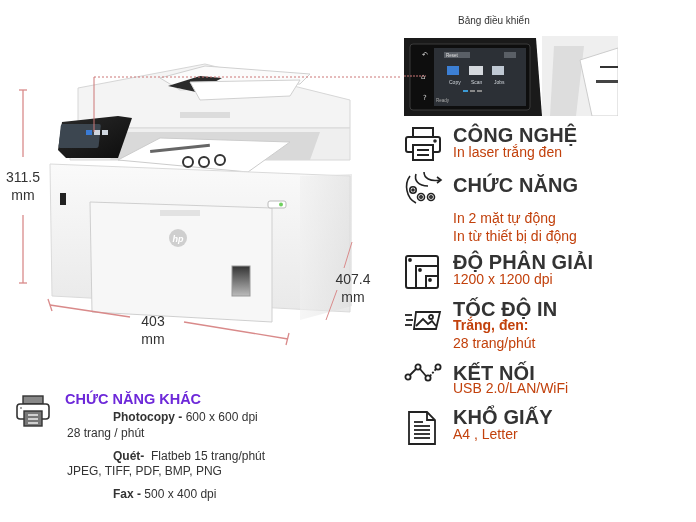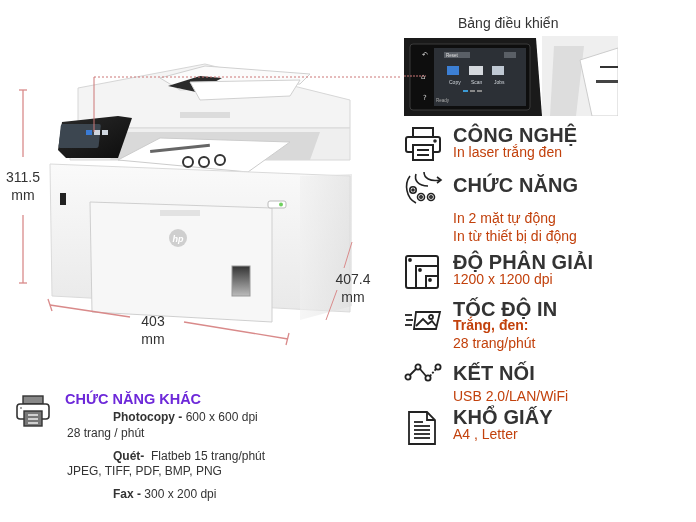--- a/index.html
+++ b/index.html
@@ -7,21 +7,21 @@
   body { position: relative; font-family: "Liberation Sans", sans-serif; color: #333; }
 
   .abs { position: absolute; }
 
   
   .printer-area { position: absolute; left: 0; top: 0; width: 400px; height: 350px; }
 
   .dim-text { position: absolute; font-size: 14px; color: #333; text-align: center; line-height: 18px; }
 
   
-  .panel-caption { position: absolute; left: 458px; top: 15px; font-size: 14px; color: #333; }
+  .panel-caption { position: absolute; left: 458px; top: 15px; font-size: 10px; color: #333; }
   .panel-inset { position: absolute; left: 404px; top: 36px; width: 214px; height: 80px; overflow: hidden; }
 
   
   .spec { position: absolute; left: 404px; width: 292px; }
   .spec .icon { position: absolute; left: 0; top: 0; width: 40px; height: 40px; }
   .spec .title { position: absolute; left: 49px; top: 0; font-size: 20px; font-weight: bold; color: #333; letter-spacing: 0.1px; white-space: nowrap; }
   .spec .line { position: absolute; left: 49px; font-size: 14px; color: #c2410c; white-space: nowrap; }
   .spec .line.bold { font-weight: bold; }
 
   
@@ -231,21 +231,21 @@
       <circle cx="4" cy="15" r="2.6"></circle>
       <circle cx="14" cy="5" r="2.6"></circle>
       <circle cx="24" cy="16" r="2.6"></circle>
       <circle cx="34" cy="5" r="2.6"></circle>
       <line x1="6" y1="13" x2="12" y2="7"></line>
       <line x1="16" y1="7" x2="22" y2="14"></line>
       <line x1="26" y1="14" x2="32" y2="7" stroke-dasharray="2,1.5"></line>
     </svg>
   </div>
   <div class="title">KẾT NỐI</div>
-  <div class="line" style="top:18px;margin-top:8px;">USB 2.0/LAN/WiFi</div>
+  <div class="line" style="top:18px;">USB 2.0/LAN/WiFi</div>
 </div>
 
 <div class="spec" style="top:406px; height:45px;">
   <div class="icon" style="top:4px; left:3px;">
     <svg width="30" height="36" viewBox="0 0 30 36" fill="none" stroke="#222" stroke-width="1.8">
       <path d="M2 2 L20 2 L28 10 L28 34 L2 34 Z"></path>
       <path d="M20 2 L20 10 L28 10"></path>
       <line x1="7" y1="12" x2="16" y2="12"></line>
       <line x1="7" y1="16" x2="23" y2="16"></line>
       <line x1="7" y1="20" x2="23" y2="20"></line>
@@ -276,15 +276,15 @@
   <div class="line" style="top:38px;">
     <span>28 trang / phút</span>
   </div>
   <div class="line" style="top:61px;">
     <b>Quét-</b><span style="white-space:pre;">  Flatbeb 15 trang/phút</span>
   </div>
   <div class="line" style="top:76px;">
     <span>JPEG, TIFF, PDF, BMP, PNG</span>
   </div>
   <div class="line" style="top:99px;">
-    <b>Fax -</b><span> 300 x 200 dpi</span>
+    <b>Fax -</b><span> 500 x 400 dpi</span>
   </div>
 </div>
 
 </body></html>

